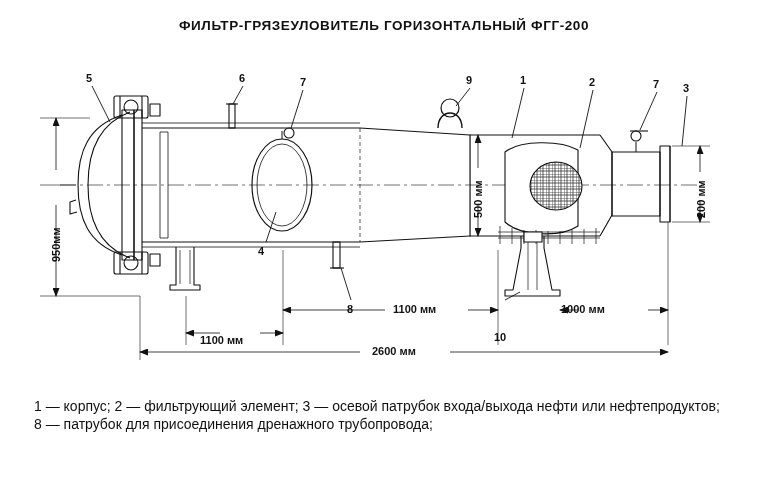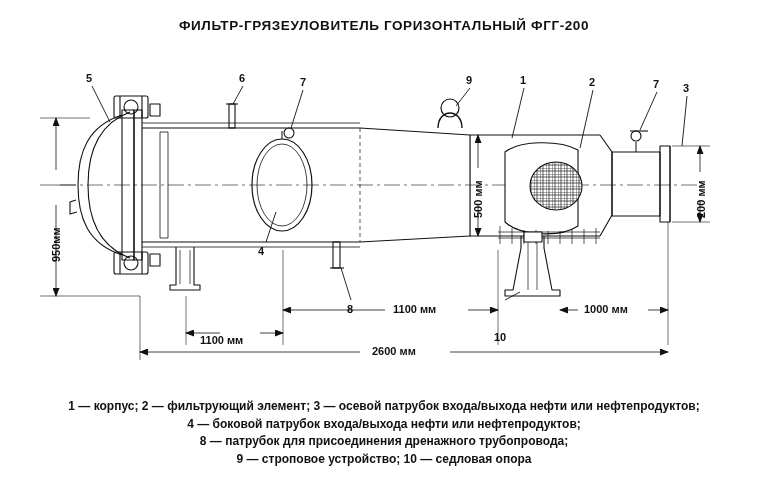--- a/index.html
+++ b/index.html
@@ -51,25 +51,23 @@
     white-space: nowrap;
   }
   .dim-v {
     transform-origin: 0 0;
   }
   #legend {
     position: absolute;
     left: 34px;
     top: 398px;
     width: 700px;
-    text-align: center;
-    font-size: 12px;
+    font-size: 14px;
     line-height: 17.5px;
     color: #111;
-    font-weight: bold;
   }
   #legend .line { display: block; }
 </style>
 </head>
 <body>
 
 <div id="page">
 
   <div id="title">ФИЛЬТР-ГРЯЗЕУЛОВИТЕЛЬ ГОРИЗОНТАЛЬНЫЙ ФГГ-200</div>
 
@@ -225,23 +223,21 @@
   <div class="lbl" style="left:258px; top:245px;">4</div>
   <div class="lbl" style="left:347px; top:303px;">8</div>
   <div class="lbl" style="left:494px; top:303px;margin-top:28px;">10</div>
 
   <div class="dim dim-v" style="left:50px; top:262px; transform: rotate(-90deg);">950мм</div>
   <div class="dim dim-v" style="left:472px; top:218px; transform: rotate(-90deg);">500 мм</div>
   <div class="dim dim-v" style="left:695px; top:218px; transform: rotate(-90deg);">200 мм</div>
 
   <div class="dim" style="left:200px; top:334px;">1100 мм</div>
   <div class="dim" style="left:393px; top:303px;">1100 мм</div>
-  <div class="dim" style="left:584px; top:303px;">1000 мм</div>
+  <div class="dim" style="left:561px; top:303px;">1000 мм</div>
   <div class="dim" style="left:372px; top:345px;text-align:right;">2600 мм</div>
 
   <div id="legend">
     <span class="line">1 — корпус; 2 — фильтрующий элемент; 3 — осевой патрубок входа/выхода нефти или нефтепродуктов;</span>
-    <span class="line">4 — боковой патрубок входа/выхода нефти или нефтепродуктов;</span>
     <span class="line">8 — патрубок для присоединения дренажного трубопровода;</span>
-    <span class="line">9 — строповое устройство; 10 — седловая опора</span>
   </div>
 
 </div>
 
 </body></html>

